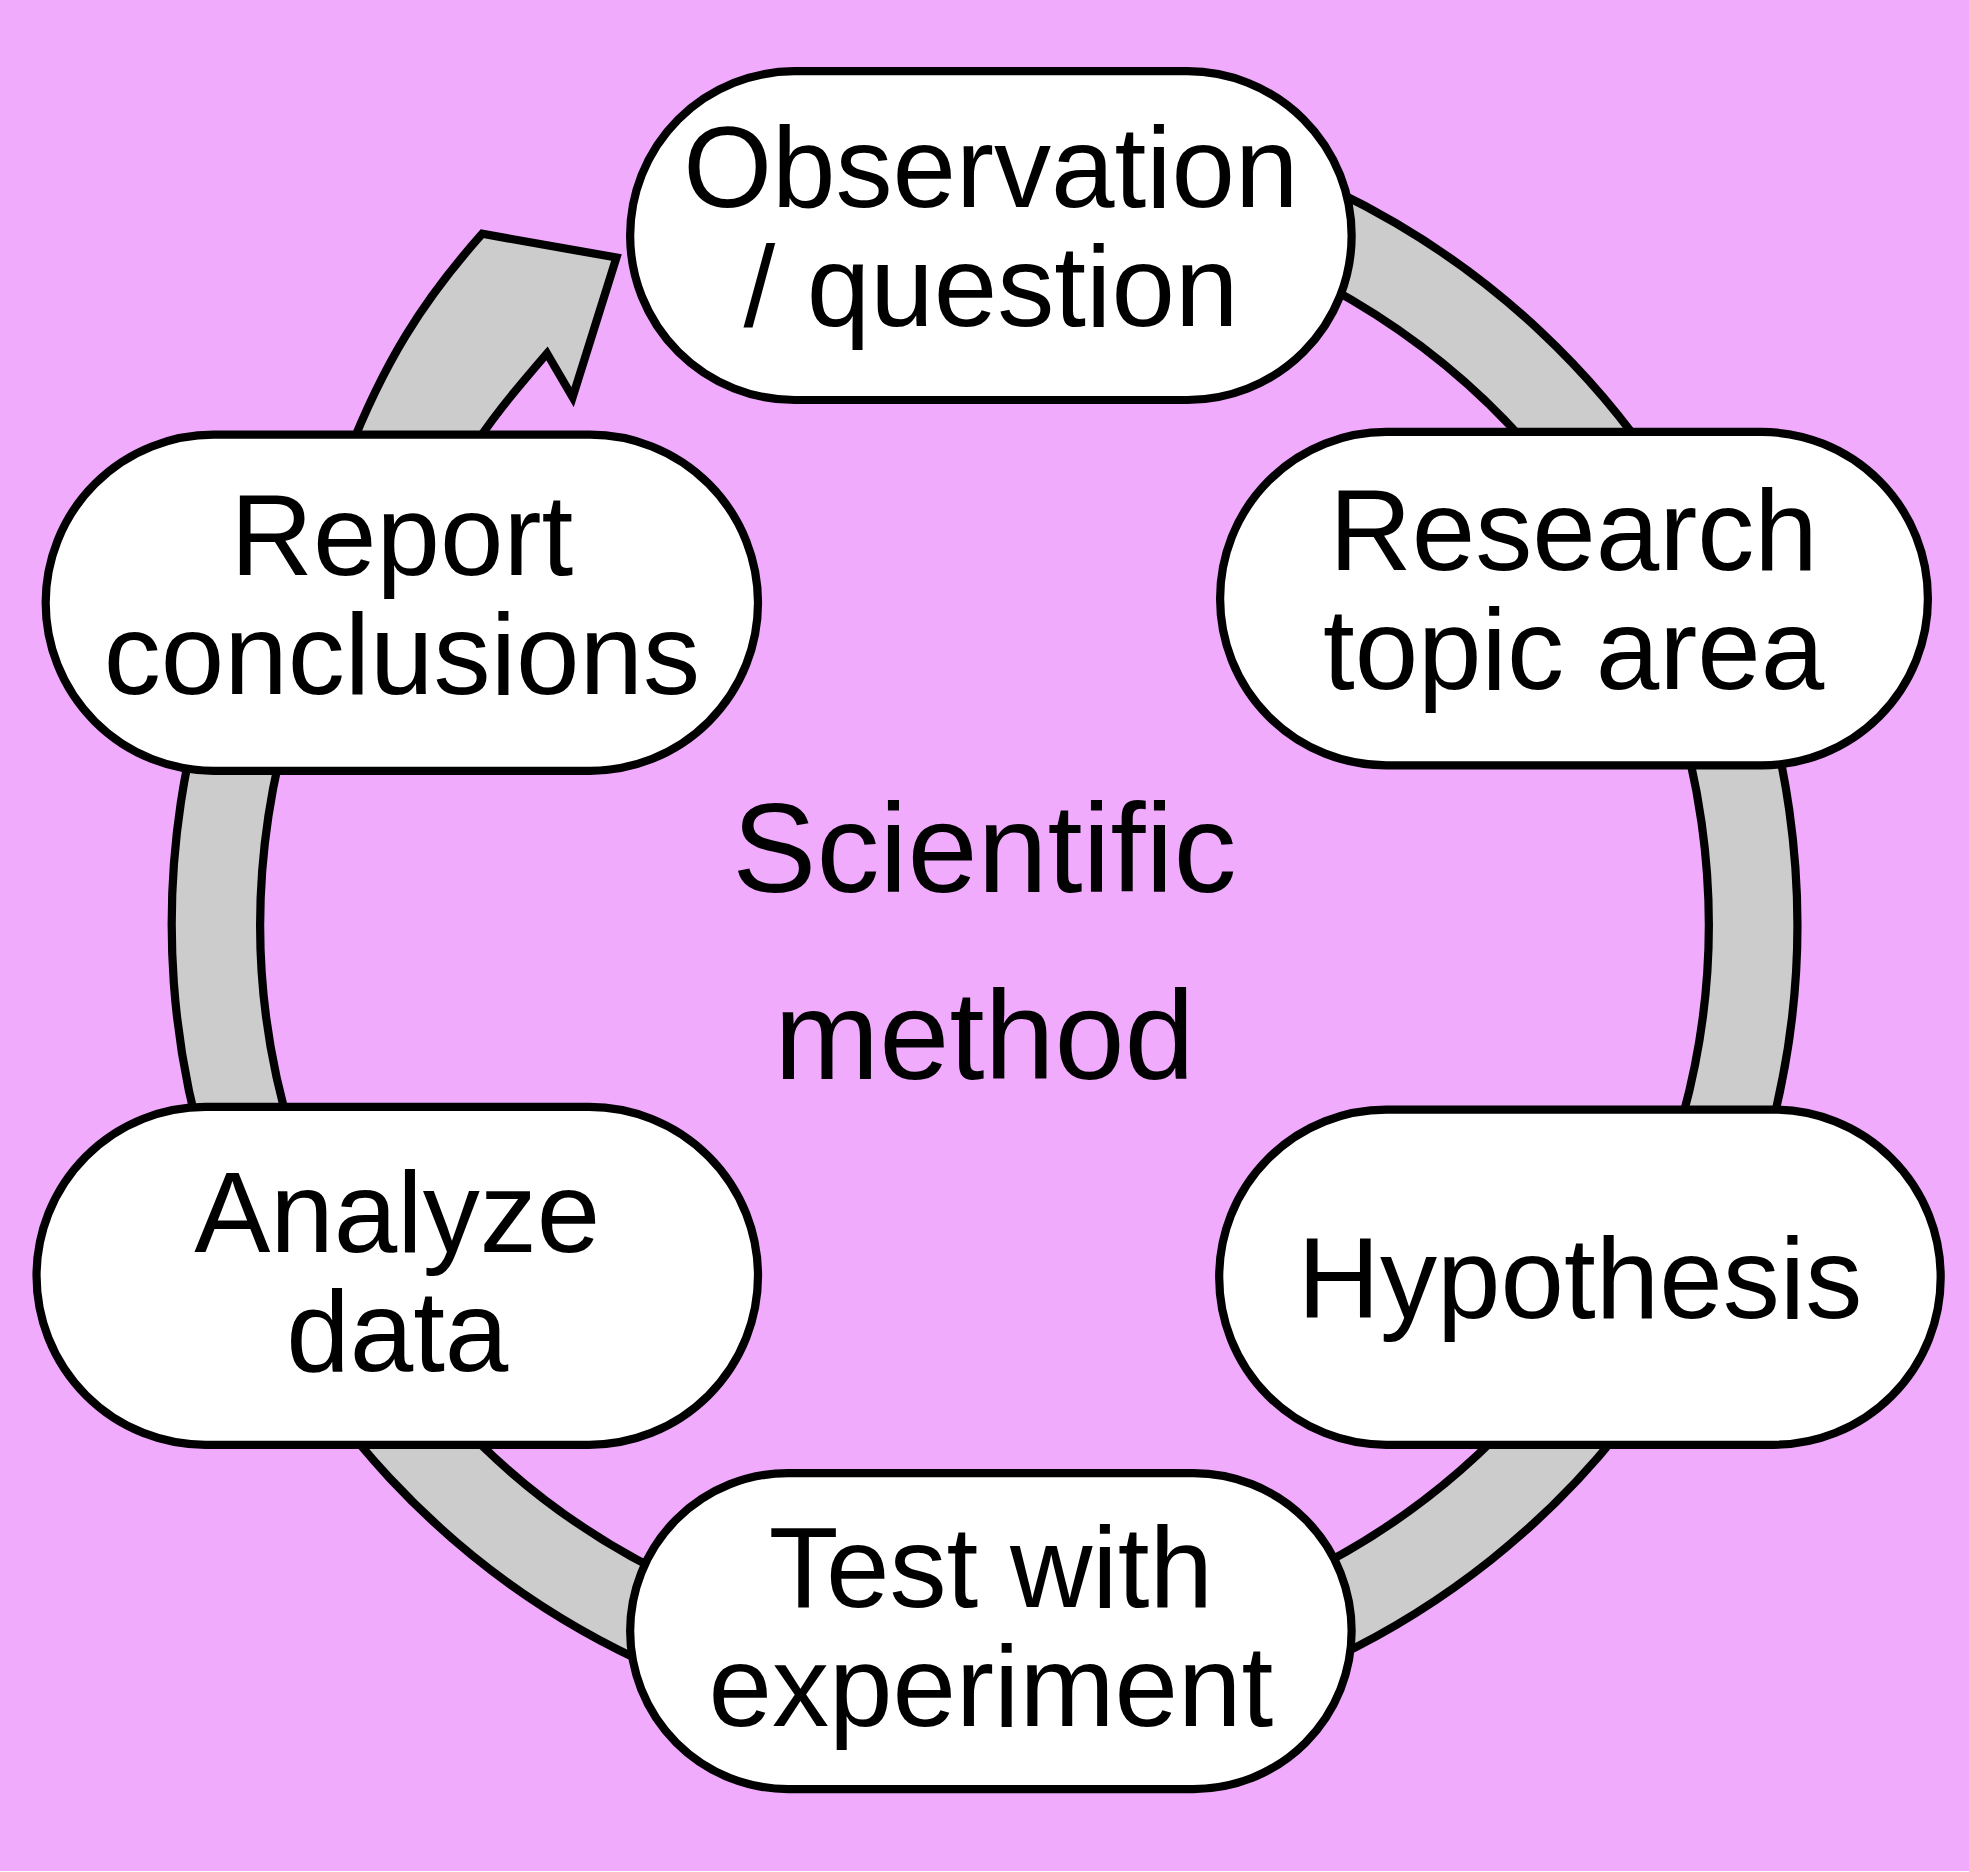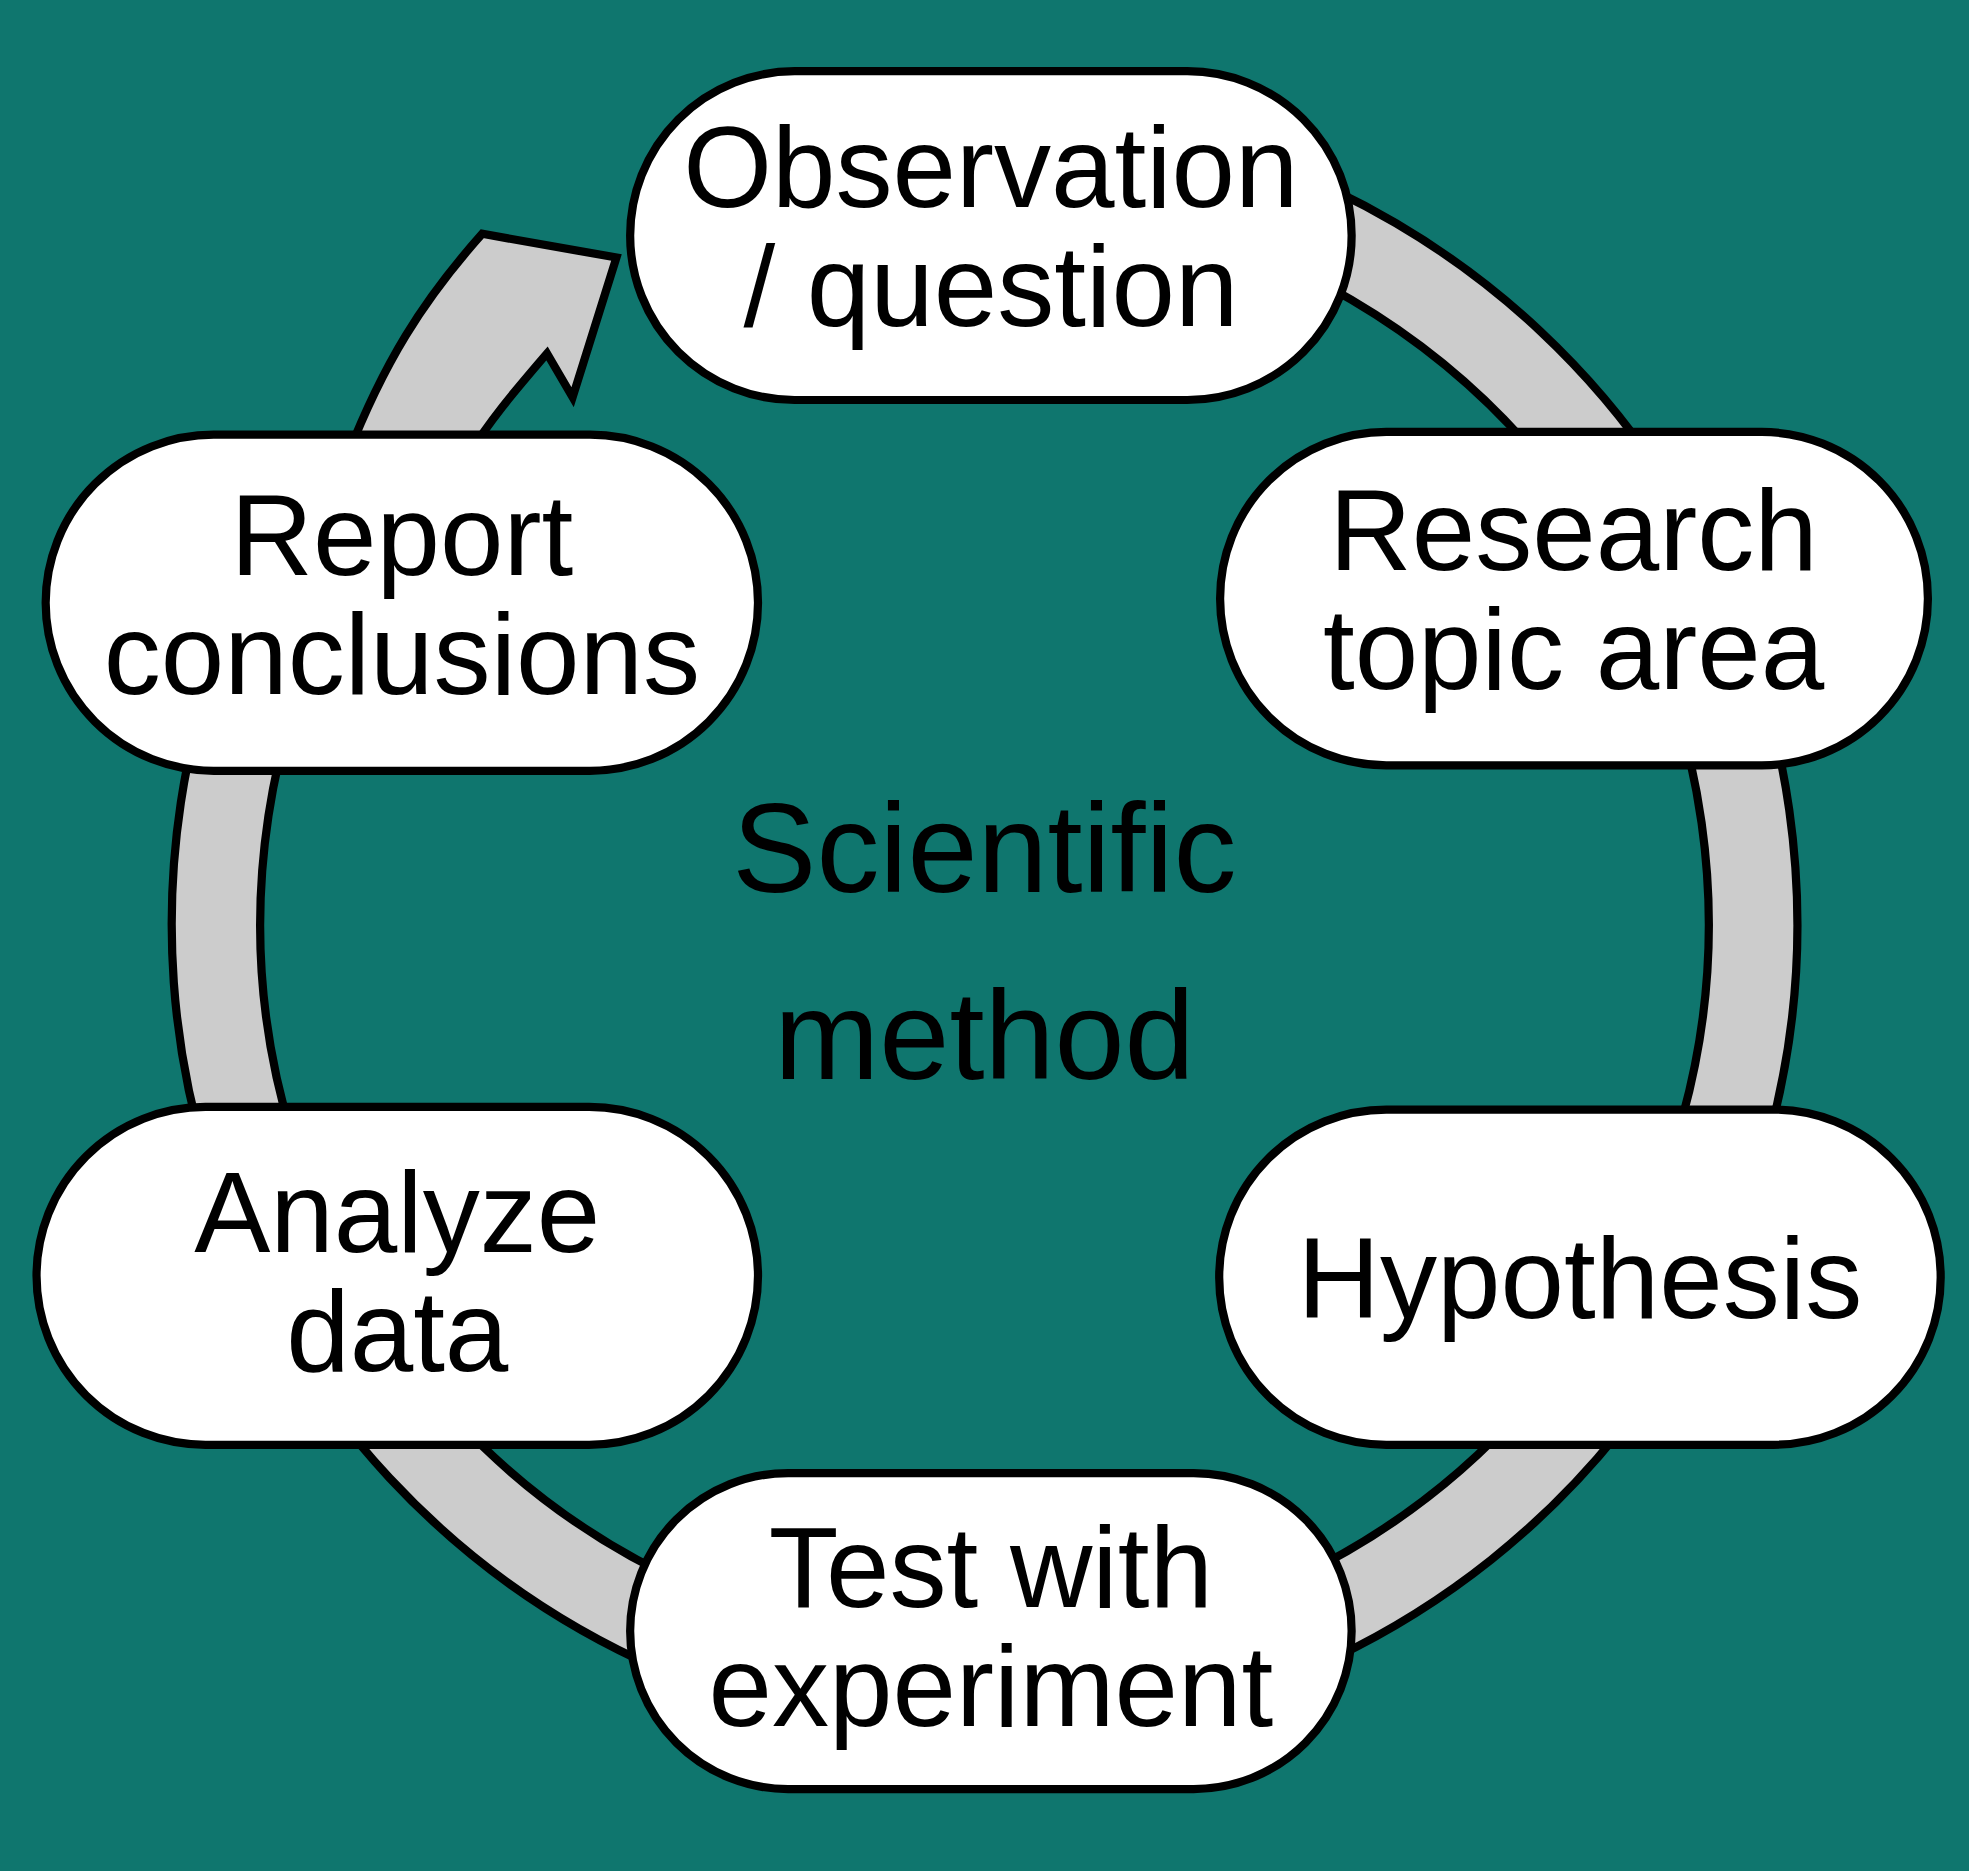--- a/index.html
+++ b/index.html
@@ -4,21 +4,21 @@
 <style>
   html, body {
     margin: 0;
     padding: 0;
     background: #ffffff;
   }
   .diagram-wrap {
     width: 100%;
     max-width: 1970px;
     margin: 0 auto;
-    background: #0f766e;
+    background: #f0abfc;
   }
   svg {
     display: block;
     width: 100%;
     height: auto;
   }
   .band {
     stroke: #000000;
     stroke-width: 9;
     stroke-linejoin: miter;

